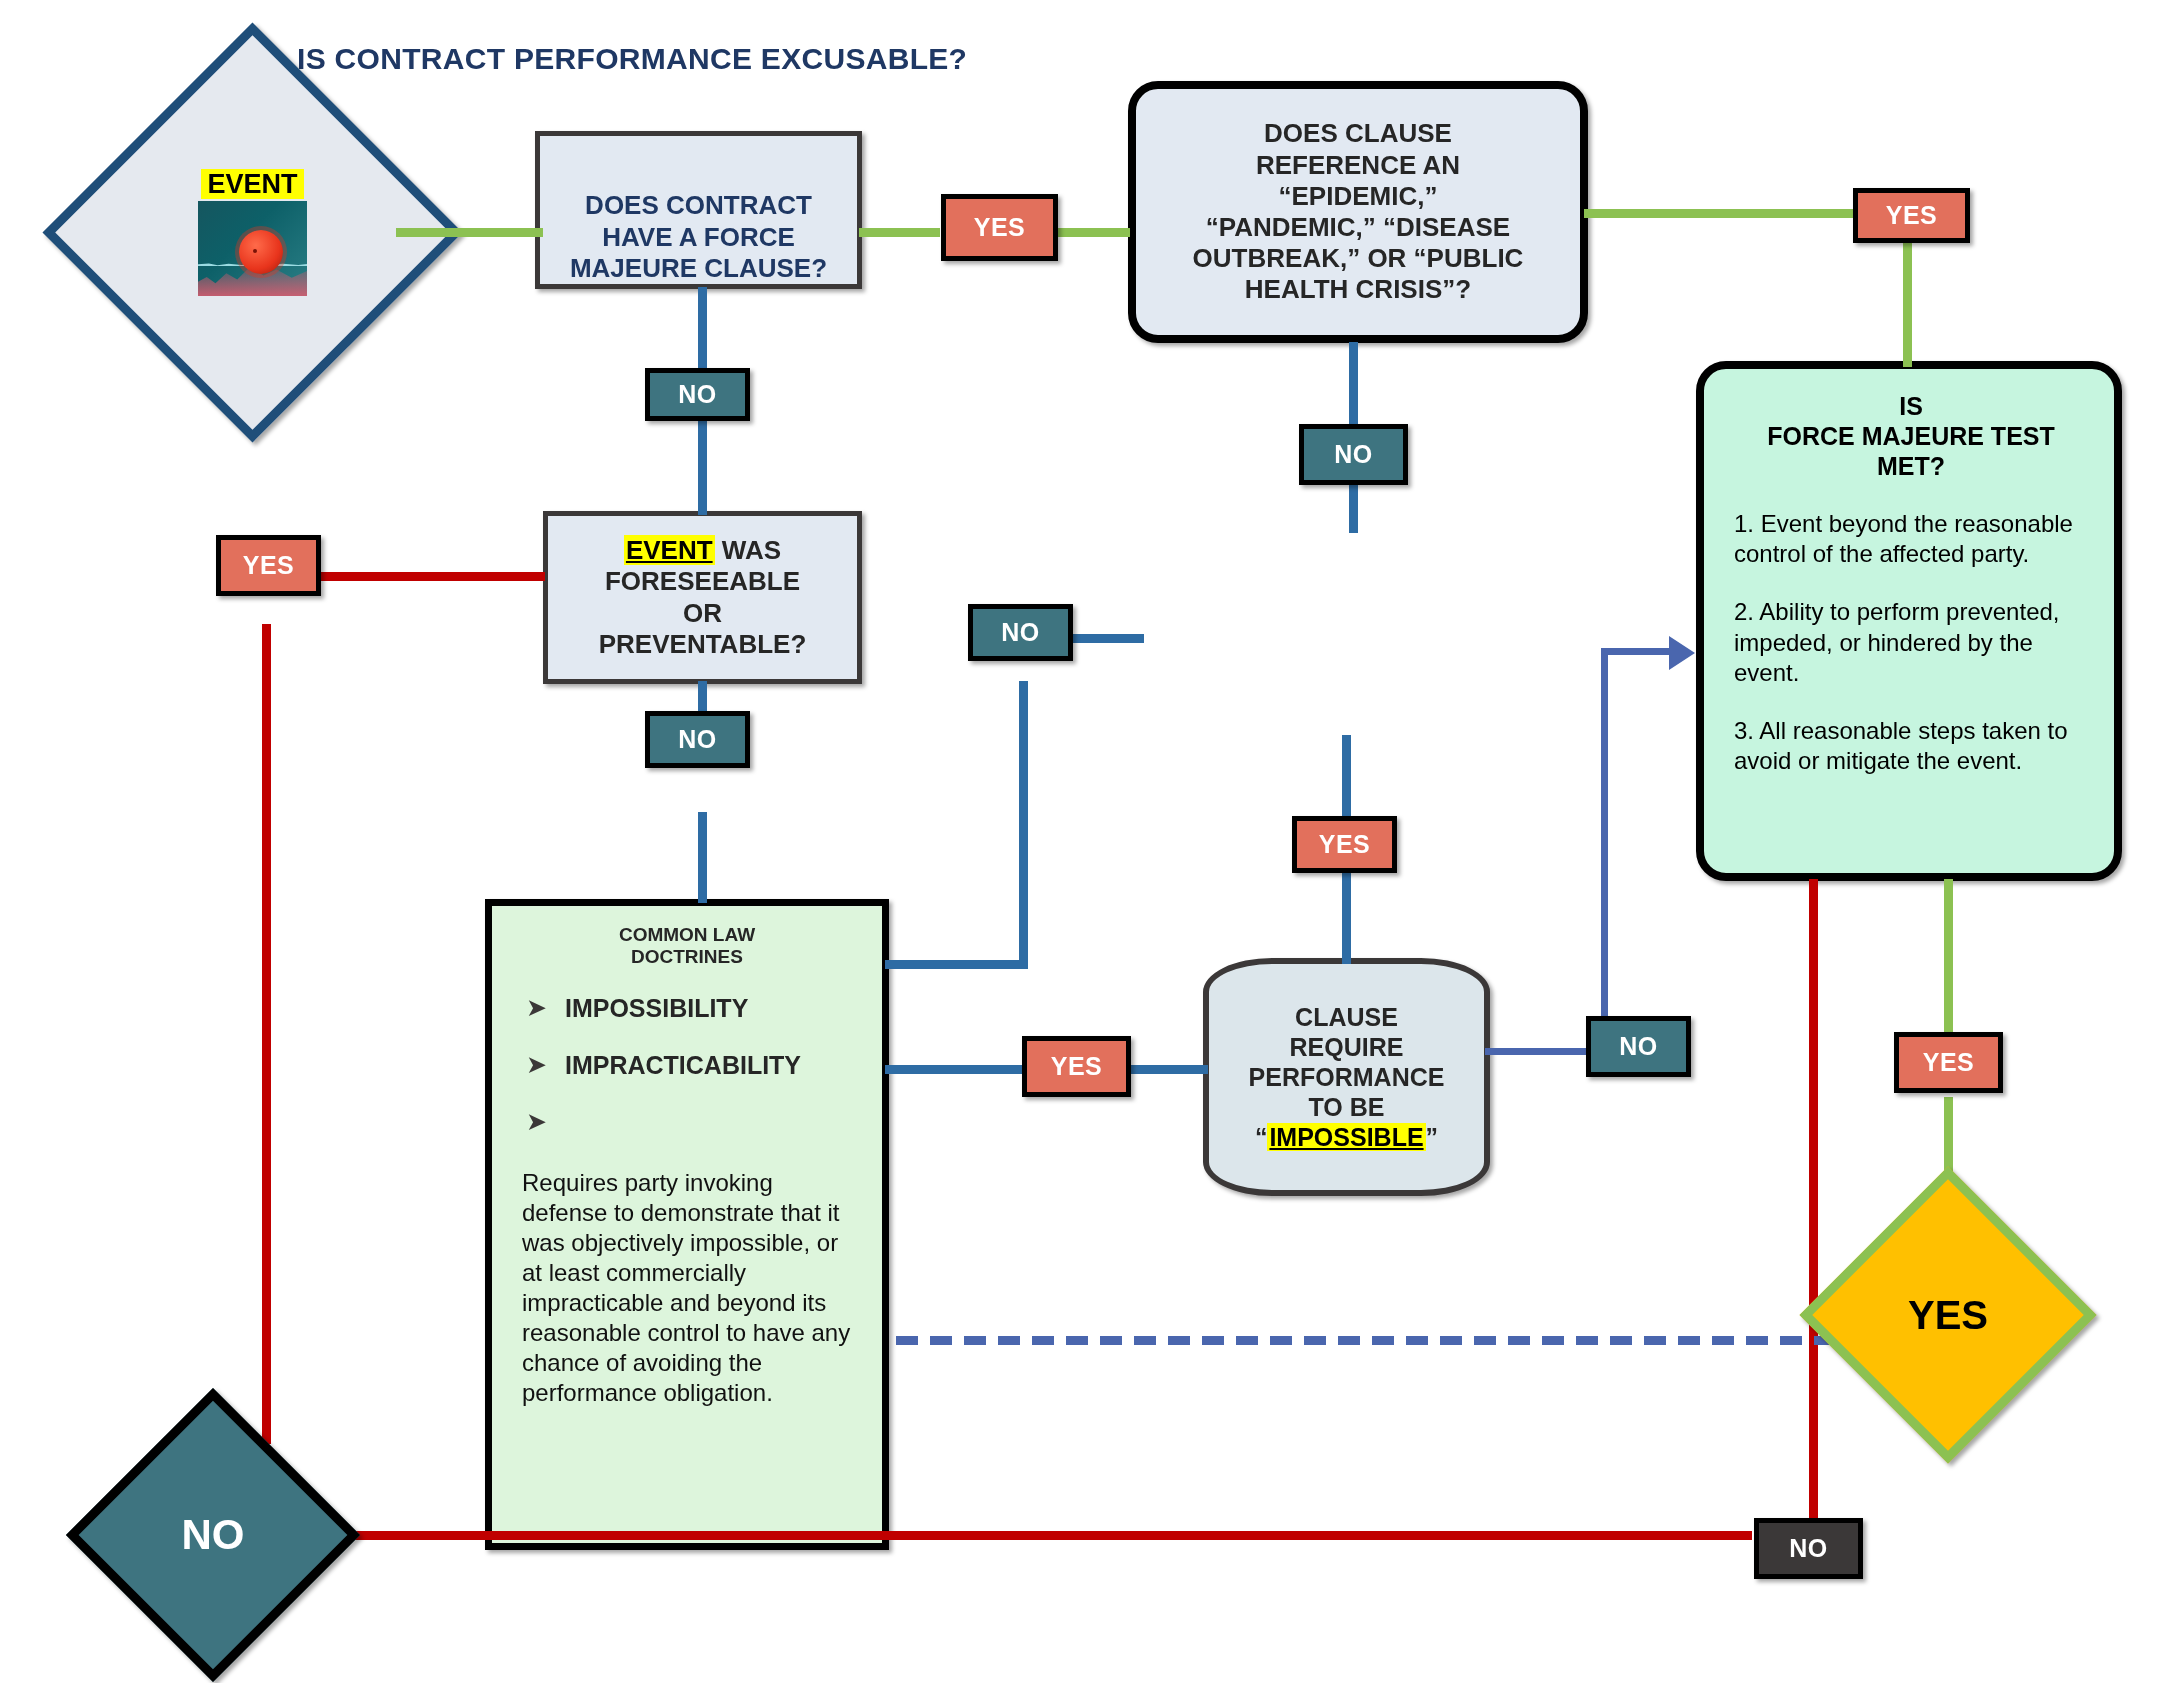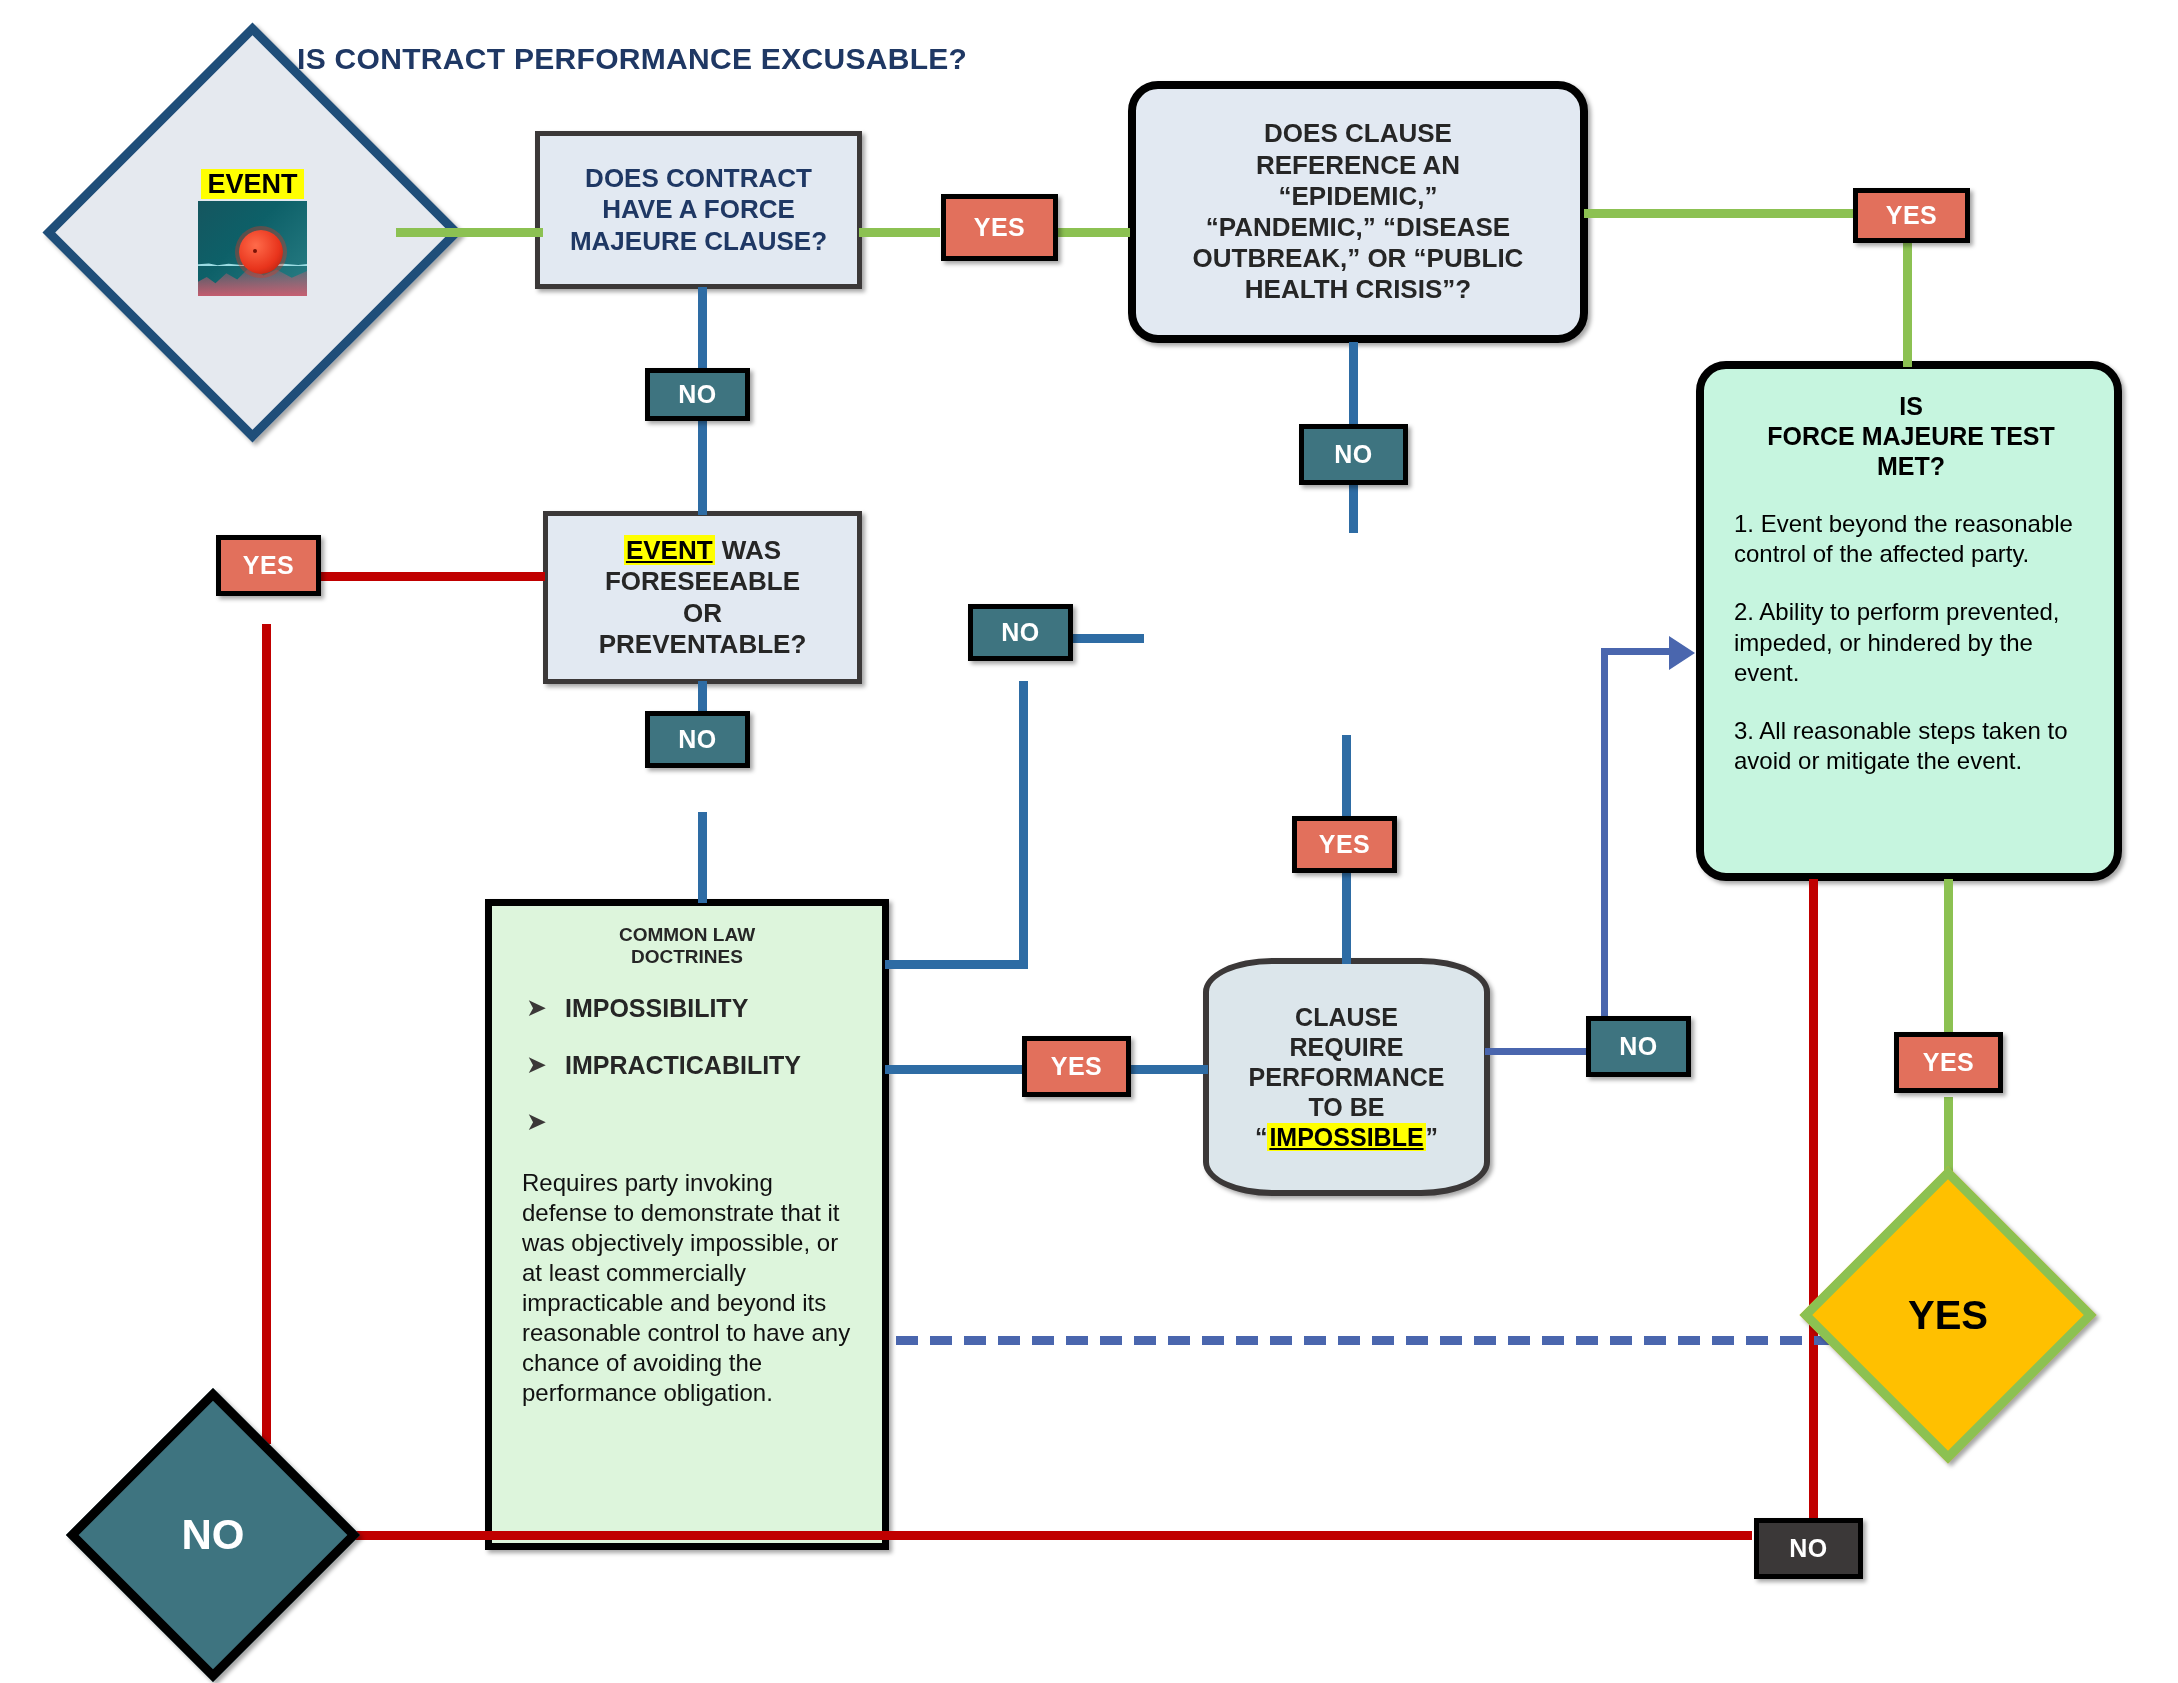--- a/index.html
+++ b/index.html
@@ -100,21 +100,21 @@
   #fm-test{left:1696px;top:361px;width:426px;height:520px;
         align-items:stretch;justify-content:flex-start;padding:22px 26px 0 30px;}
   #fm-title{text-align:center;font-weight:bold;font-size:25px;color:#000;line-height:1.2;}
   .fm-item{text-align:left;font-size:24px;color:#000;line-height:1.26;margin-top:28px;}
 
   
   #clause-ref{left:1128px;top:81px;width:460px;height:262px;padding:0 26px;}
   #clause-ref .qtext{font-size:26px;}
 
   
-  #contract-q{left:535px;top:131px;width:327px;height:158px;padding:0 10px;}
+  #contract-q{left:535px;top:131px;width:327px;height:158px;padding:0 10px;justify-content:flex-end;}
   #contract-q .qtext{font-size:26px;}
 
   
   #foreseeable{left:543px;top:511px;width:319px;height:173px;padding:14px 8px;}
   #foreseeable .qtext{font-size:26px;}
   #fs-event{background:#FFFF00;color:#000;text-decoration:underline;padding:0 2px;}
 
   
   #acts-ref{left:1141px;top:530px;width:414px;height:208px;padding:0 18px;}
   #acts-ref .qtext{font-size:25px;}

